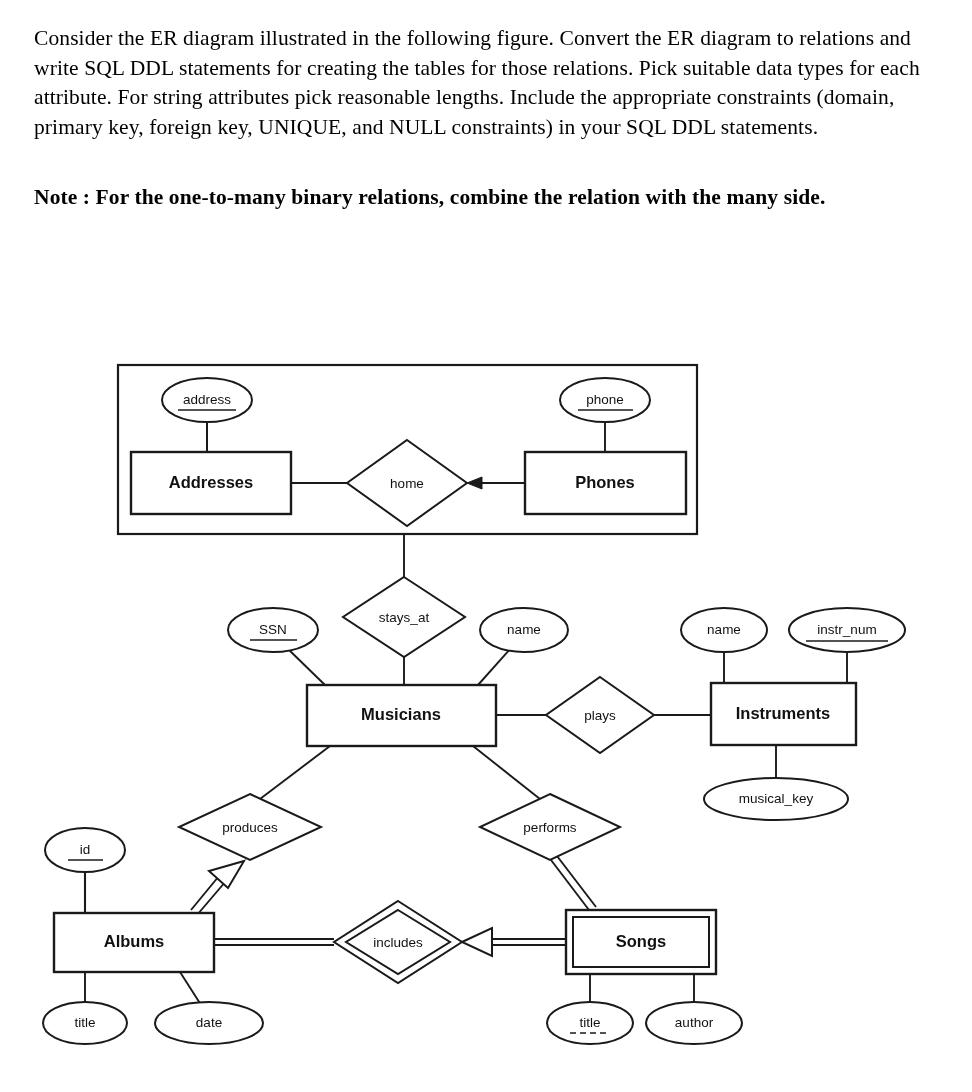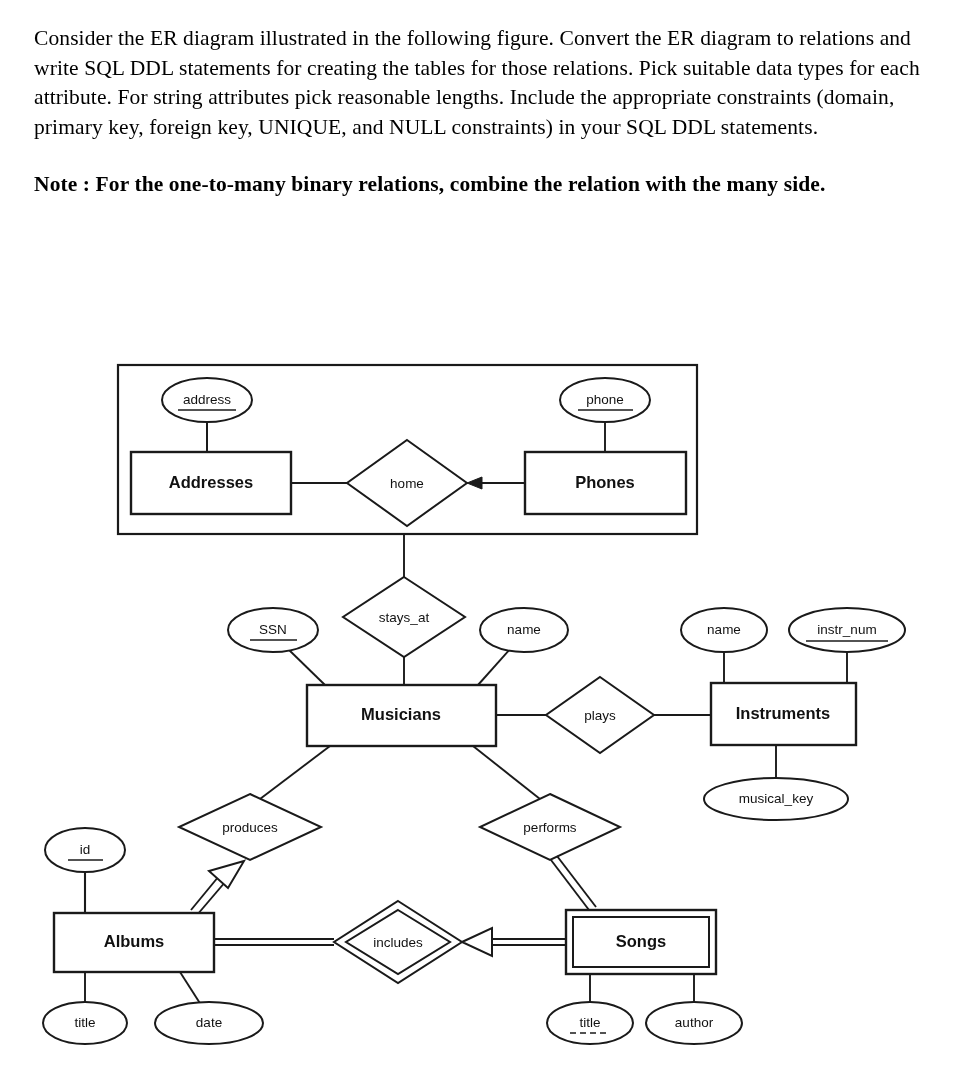--- a/index.html
+++ b/index.html
@@ -1,19 +1,19 @@
 <!DOCTYPE html>
 <html><head>
 <meta charset="utf-8">
 <style>
   html,body{margin:0;padding:0;background:#ffffff;}
   body{width:972px;height:1092px;font-family:"Liberation Serif",serif;color:#000;overflow:hidden;position:relative;}
   #prompt{position:absolute;left:34px;top:24px;width:912px;}
   #prompt p{margin:0 0 0 0;font-size:21.5px;line-height:29.6px;letter-spacing:.1px;}
-  #prompt p.note{margin-top:28px;font-weight:bold;}
+  #prompt p.note{margin-top:41px;font-weight:bold;}
   #figure{position:absolute;left:0;top:332px;width:944px;height:760px;}
   svg{display:block;}
   .er-text{font-family:"Liberation Sans",sans-serif;fill:#111;}
   .ent-label{font-size:16.5px;font-weight:bold;text-anchor:middle;dominant-baseline:middle;}
   .rel-label{font-size:13.5px;text-anchor:middle;dominant-baseline:middle;}
   .attr-label{font-size:13.5px;text-anchor:middle;dominant-baseline:middle;}
   .shape{fill:#ffffff;stroke:#1a1a1a;}
   .ln{stroke:#1a1a1a;fill:none;}
 </style>
 </head>

